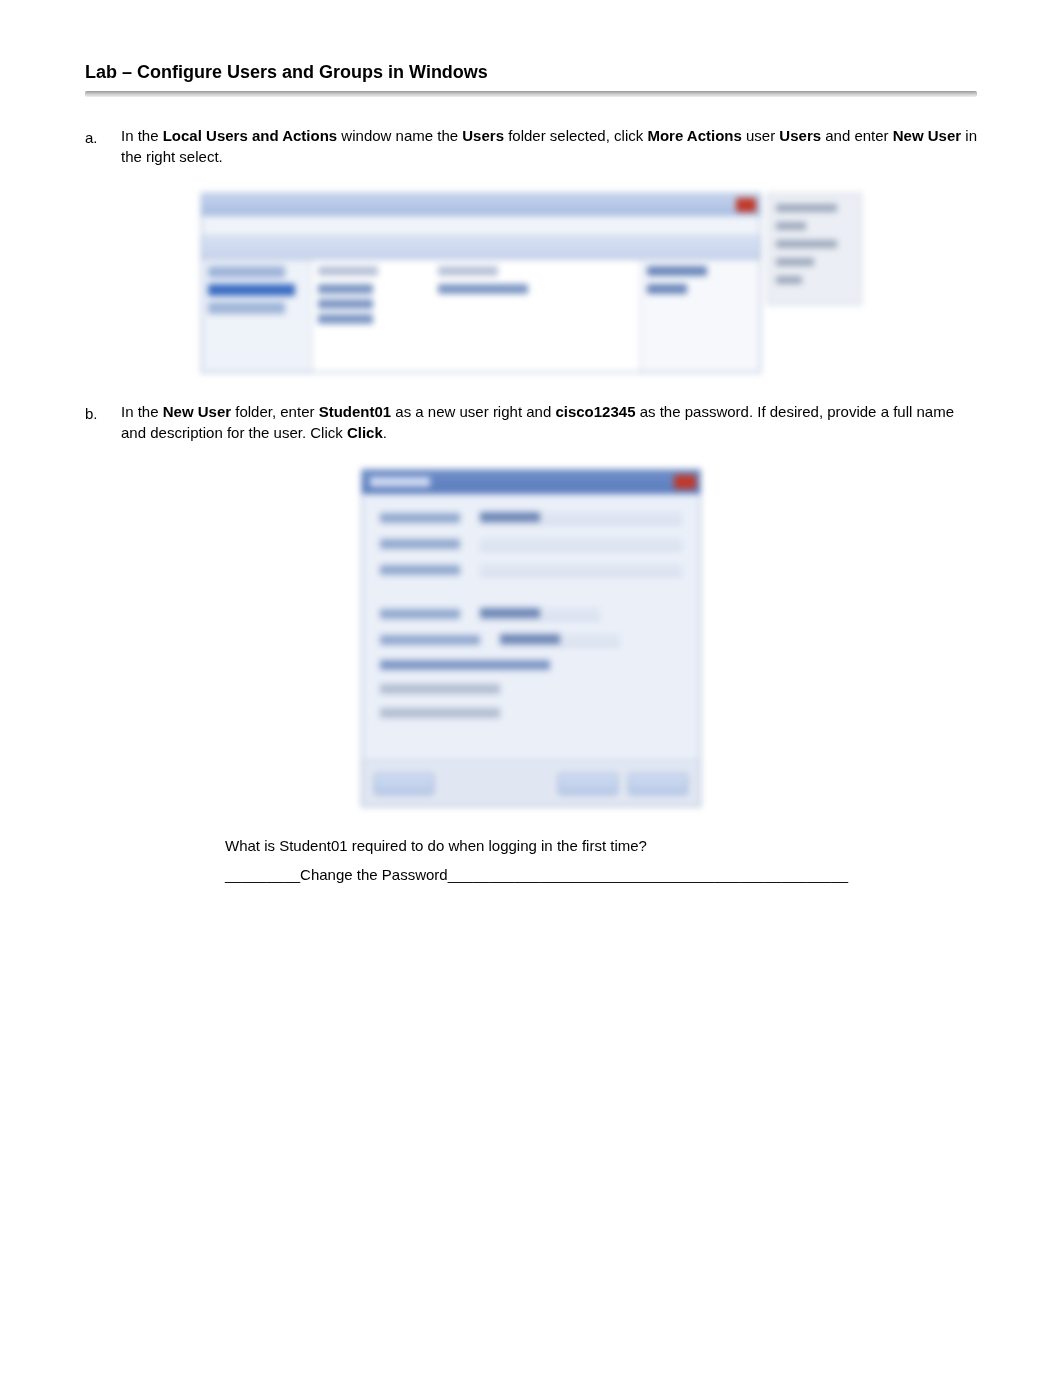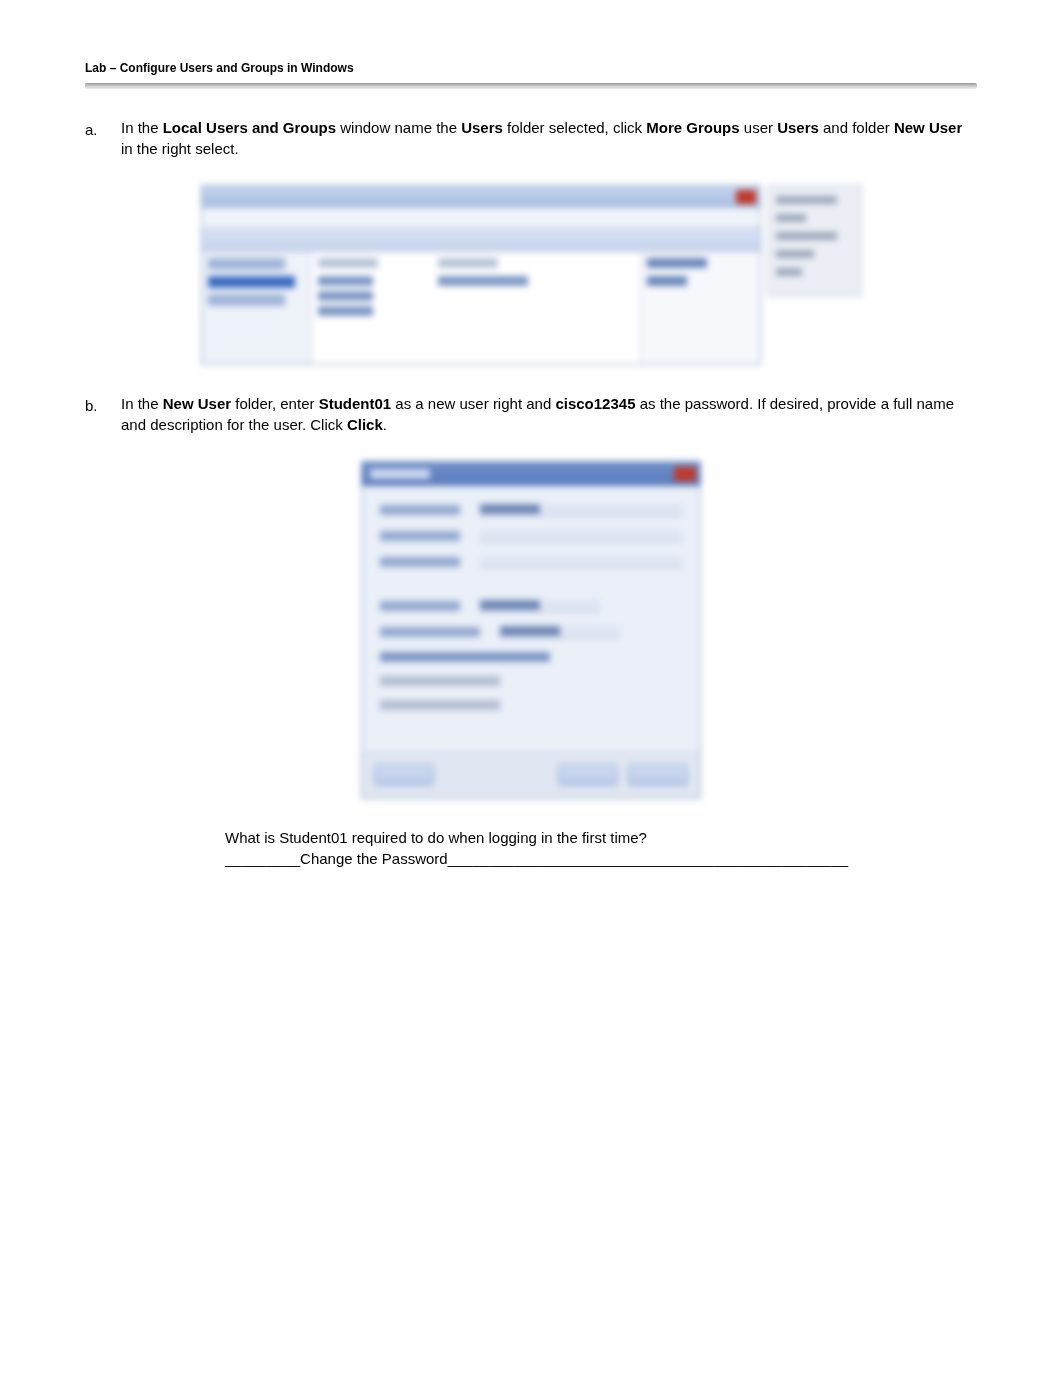--- a/index.html
+++ b/index.html
@@ -12,21 +12,21 @@
       background: #ffffff;
       width: 1062px;
       height: 1377px;
       padding: 60px 85px 0 85px;
       color: #000;
       font-size: 15px;
       line-height: 1.4;
     }
     .lab-title {
       font-weight: bold;
-      font-size: 12px;
+      font-size: 18px;
       padding-bottom: 6px;
     }
     .title-rule {
       height: 6px;
       background: linear-gradient(to bottom, #999 0, #ccc 3px, #eee 6px);
       border-radius: 2px;
       margin-bottom: 28px;
     }
     .step {
       display: flex;
@@ -245,33 +245,34 @@
       display: flex;
       gap: 10px;
     }
 
     .question {
       margin-left: 140px;
       margin-top: 22px;
     }
     .answer {
       margin-left: 140px;
+      margin-top: 8px;
     }
   </style>
 </head>
 <body>
 
 <div class="lab-title">Lab – Configure Users and Groups in Windows</div>
 <div class="title-rule"></div>
 
 <div class="step">
   <div class="step-letter">a.</div>
   <div class="step-text">
     <p>
-      <span>In the </span><span class="bold">Local Users and Groups</span><span> window name the </span><span class="bold">Users</span><span> folder selected, click </span><span class="bold">More Groups</span><span> user </span><span class="bold">Users</span><span> and folder </span><span class="bold">New User</span><span> in the right select.</span>
+      <span>In the </span><span class="bold">Local Users and Actions</span><span> window name the </span><span class="bold">Users</span><span> folder selected, click </span><span class="bold">More Actions</span><span> user </span><span class="bold">Users</span><span> and enter </span><span class="bold">New User</span><span> in the right select.</span>
     </p>
   </div>
 </div>
 
 <div class="figure-wrap">
   <div class="lug-wrap">
     <div class="lug-window">
       <div class="lug-titlebar">
         <div class="lug-close"></div>
       </div>

